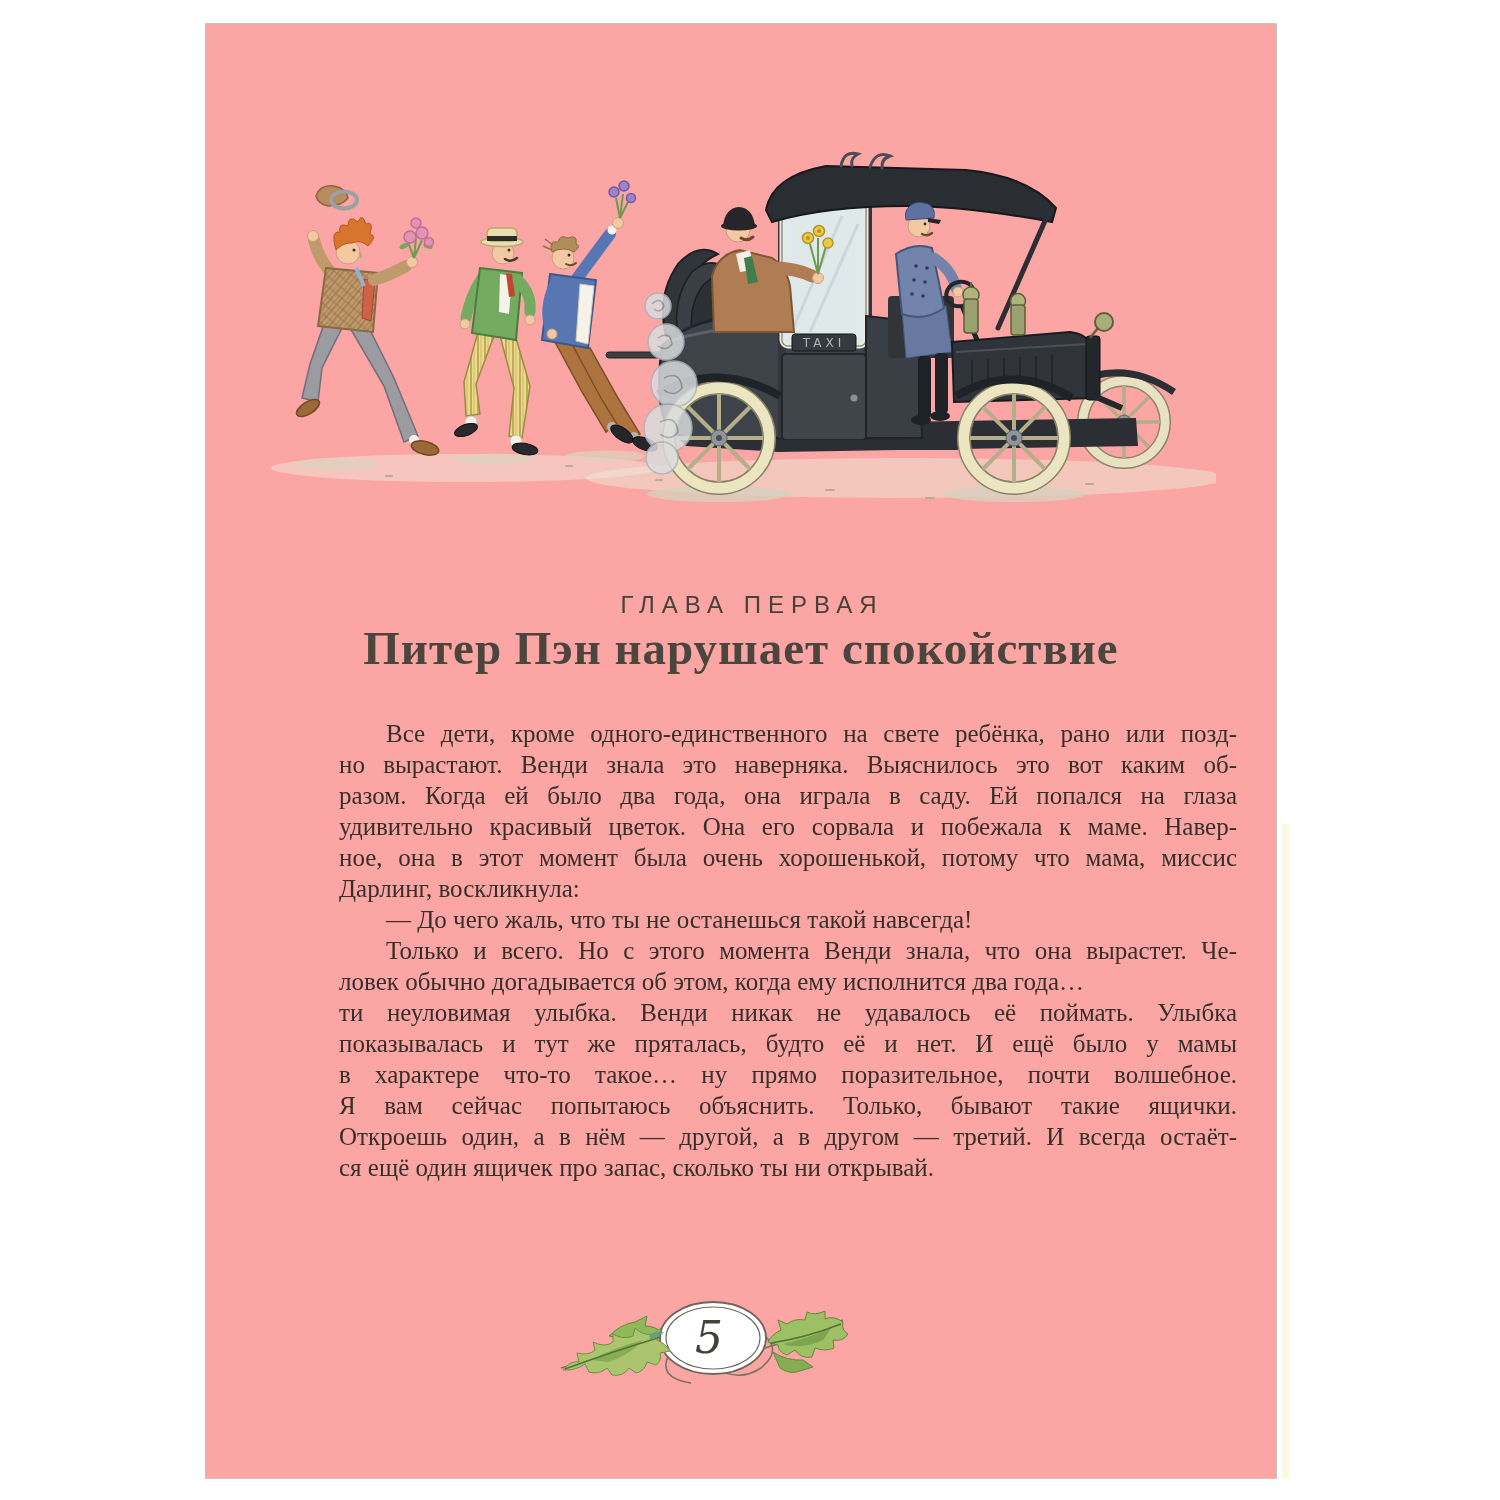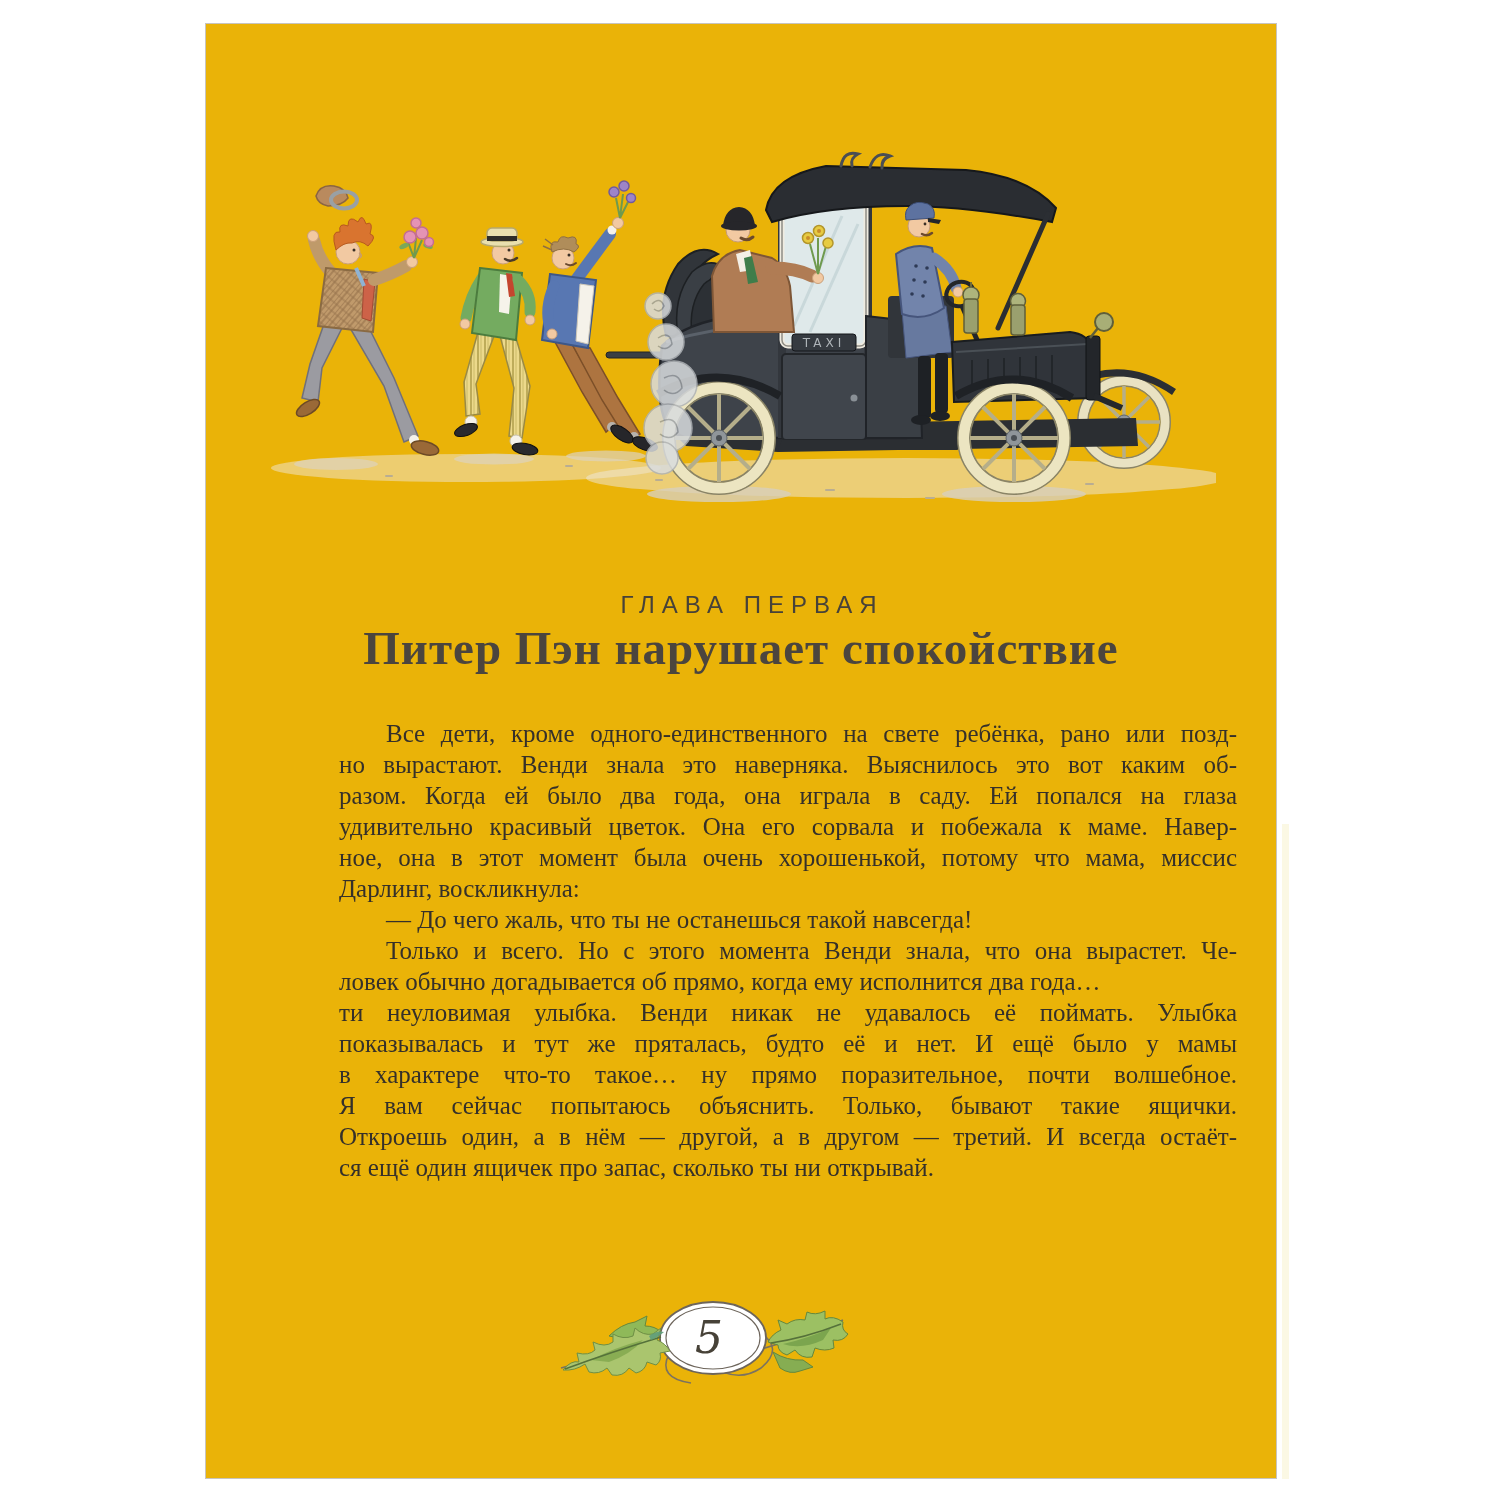--- a/index.html
+++ b/index.html
@@ -1,18 +1,18 @@
 <!DOCTYPE html>
 <html><head>
 <meta charset="utf-8">
 <style>
   html,body{margin:0;padding:0;background:#ffffff;}
   .canvas{position:relative;width:1500px;height:1500px;background:#ffffff;overflow:hidden;
           font-family:"Liberation Serif",serif;}
-  .page{position:absolute;left:205px;top:23px;width:1072px;height:1456px;background:#eab308;
+  .page{position:absolute;left:205px;top:23px;width:1072px;height:1456px;background:#fca5a5;
         border:1px solid #c7c4be;box-sizing:border-box;}
   .page::after{content:"";position:absolute;right:-13px;top:55%;bottom:-1px;width:7px;
         background:#fbf8e4;}
   .illustration{position:absolute;left:60px;top:122px;width:950px;height:370px;}
   .chapter-label{position:absolute;left:97px;top:567px;width:898px;text-align:center;
         font-family:"Liberation Sans",sans-serif;font-size:24px;font-weight:400;
         letter-spacing:7px;color:#474239;}
   .chapter-title{position:absolute;left:0;top:597px;width:100%;margin:0;text-align:center;
         font-family:"Liberation Serif",serif;font-weight:700;font-size:47px;
         letter-spacing:1px;color:#4b453e;}
@@ -312,21 +312,21 @@
 
   <div class="body-text">
     <div class="line indent">Все дети, кроме одного-единственного на свете ребёнка, рано или позд-</div>
     <div class="line">но вырастают. Венди знала это наверняка. Выяснилось это вот каким об-</div>
     <div class="line">разом. Когда ей было два года, она играла в саду. Ей попался на глаза</div>
     <div class="line">удивительно красивый цветок. Она его сорвала и побежала к маме. Навер-</div>
     <div class="line">ное, она в этот момент была очень хорошенькой, потому что мама, миссис</div>
     <div class="line par-end">Дарлинг, воскликнула:</div>
     <div class="line indent par-end">— До чего жаль, что ты не останешься такой навсегда!</div>
     <div class="line indent">Только и всего. Но с этого момента Венди знала, что она вырастет. Че-</div>
-    <div class="line par-end">ловек обычно догадывается об прямо, когда ему исполнится два года…</div>
+    <div class="line par-end">ловек обычно догадывается об этом, когда ему исполнится два года…</div>
     <div class="line">ти неуловимая улыбка. Венди никак не удавалось её поймать. Улыбка</div>
     <div class="line">показывалась и тут же пряталась, будто её и нет. И ещё было у мамы</div>
     <div class="line">в характере что-то такое… ну прямо поразительное, почти волшебное.</div>
     <div class="line">Я вам сейчас попытаюсь объяснить. Только, бывают такие ящички.</div>
     <div class="line">Откроешь один, а в нём — другой, а в другом — третий. И всегда остаёт-</div>
     <div class="line par-end">ся ещё один ящичек про запас, сколько ты ни открывай.</div>
   </div>
 
   <svg class="folio" viewBox="0 0 300 100" xmlns="http://www.w3.org/2000/svg">
     <g stroke="#7b7260" stroke-width="1.6" fill="none">

